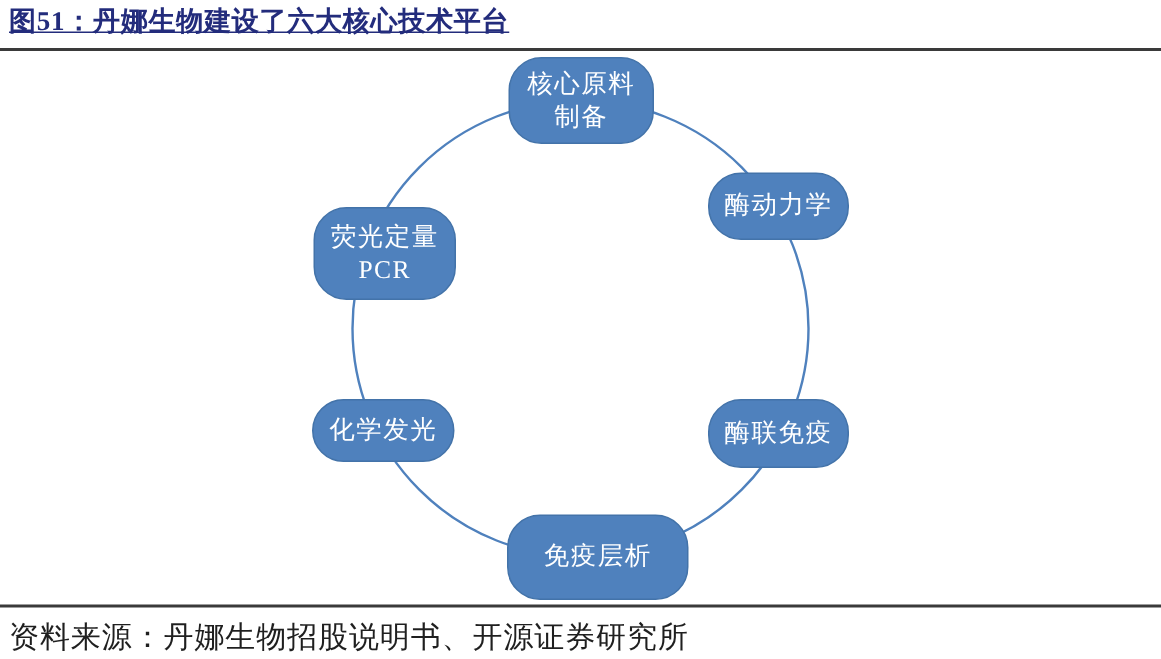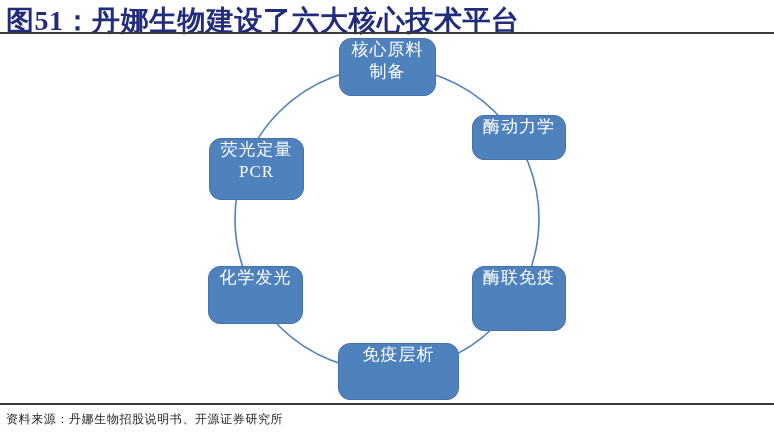--- a/index.html
+++ b/index.html
@@ -9,68 +9,68 @@
     width: 774px;
     height: 439px;
     background: #ffffff;
     overflow: hidden;
     font-family: "Liberation Serif", "DejaVu Serif", serif;
   }
   .figure-title {
     position: absolute;
     left: 6px;
     top: 2px;
-    font-size: 28px;
+    font-size: 18px;
     font-weight: bold;
     color: #232C7C;
     letter-spacing: 0.5px;
     white-space: nowrap;
     text-decoration: underline;
   }
   .rule {
     position: absolute;
     left: 0;
     width: 774px;
     height: 2px;
     background: #3A3A3A;
   }
   .title-rule { top: 32px; }
   .footer-rule { top: 403px; }
   .source-note {
     position: absolute;
     left: 6px;
     top: 411px;
-    font-size: 12px;
+    font-size: 20px;
     color: #1F1F1F;
     letter-spacing: 0.6px;
     white-space: nowrap;
   }
   .diagram { position: absolute; left: 0; top: 0; width: 774px; height: 439px; }
   .cycle-ring { position: absolute; left: 0; top: 0; }
   .cycle-ring circle { fill: none; stroke: #4F81BD; stroke-width: 1.6; }
   .node {
     position: absolute;
     background: #4F81BD;
     border: 1px solid #4373A9;
-    border-radius: 12px;
+    border-radius: 22px;
     color: #FFFFFF;
     display: flex;
     flex-direction: column;
     align-items: center;
-    justify-content: flex-start;
+    justify-content: center;
     text-align: center;
     font-size: 17px;
     line-height: 1.3;
     letter-spacing: 1px;
   }
   .node-top         { left: 339px; top:  38px; width:  97px; height: 58px; }
   .node-topright    { left: 472px; top: 115px; width:  94px; height: 45px; }
-  .node-bottomright { left: 472px; top: 266px; width:  94px; height: 65px; }
+  .node-bottomright { left: 472px; top: 266px; width:  94px; height: 46px; }
   .node-bottom      { left: 338px; top: 343px; width:  121px; height: 57px; }
-  .node-bottomleft  { left: 208px; top: 266px; width:  95px; height: 58px; }
+  .node-bottomleft  { left: 208px; top: 266px; width:  95px; height: 42px; }
   .node-topleft     { left: 209px; top: 113px; width:  95px; height: 62px; margin-top: 25px; }
 </style>
 </head>
 <body>
 
 <div class="page">
 
   <h1 class="figure-title">图51：丹娜生物建设了六大核心技术平台</h1>
   <div class="rule title-rule"></div>
 

